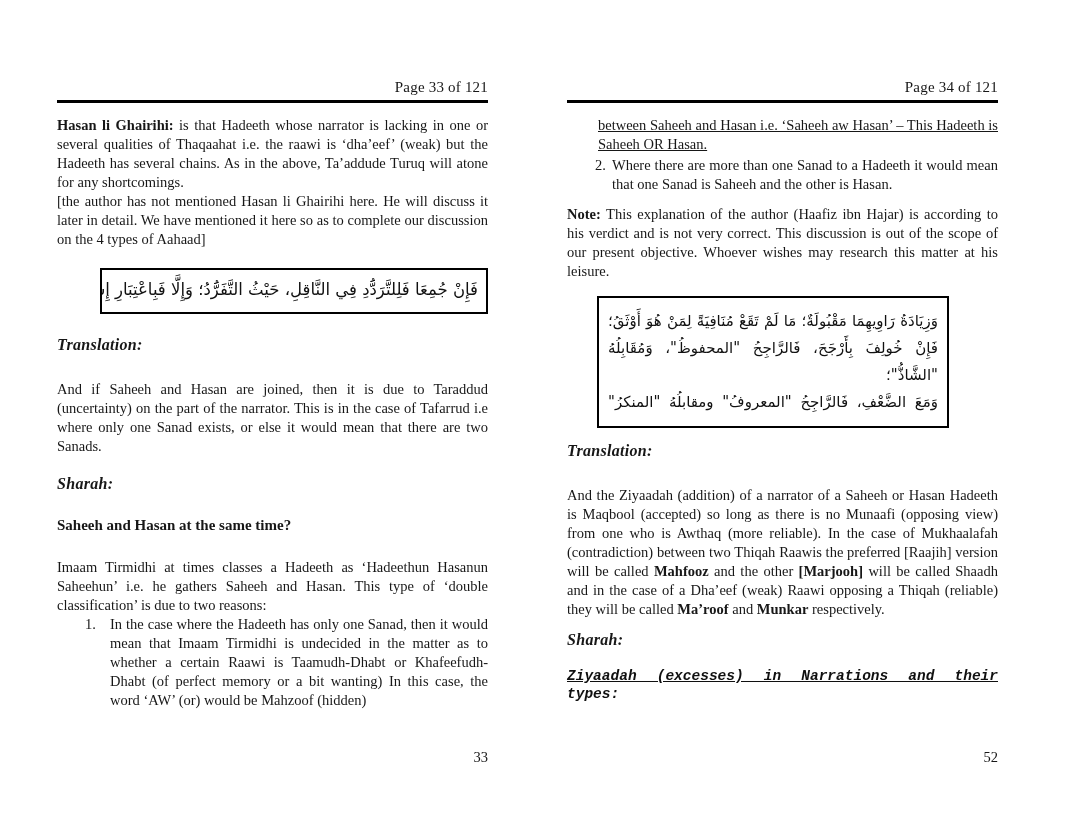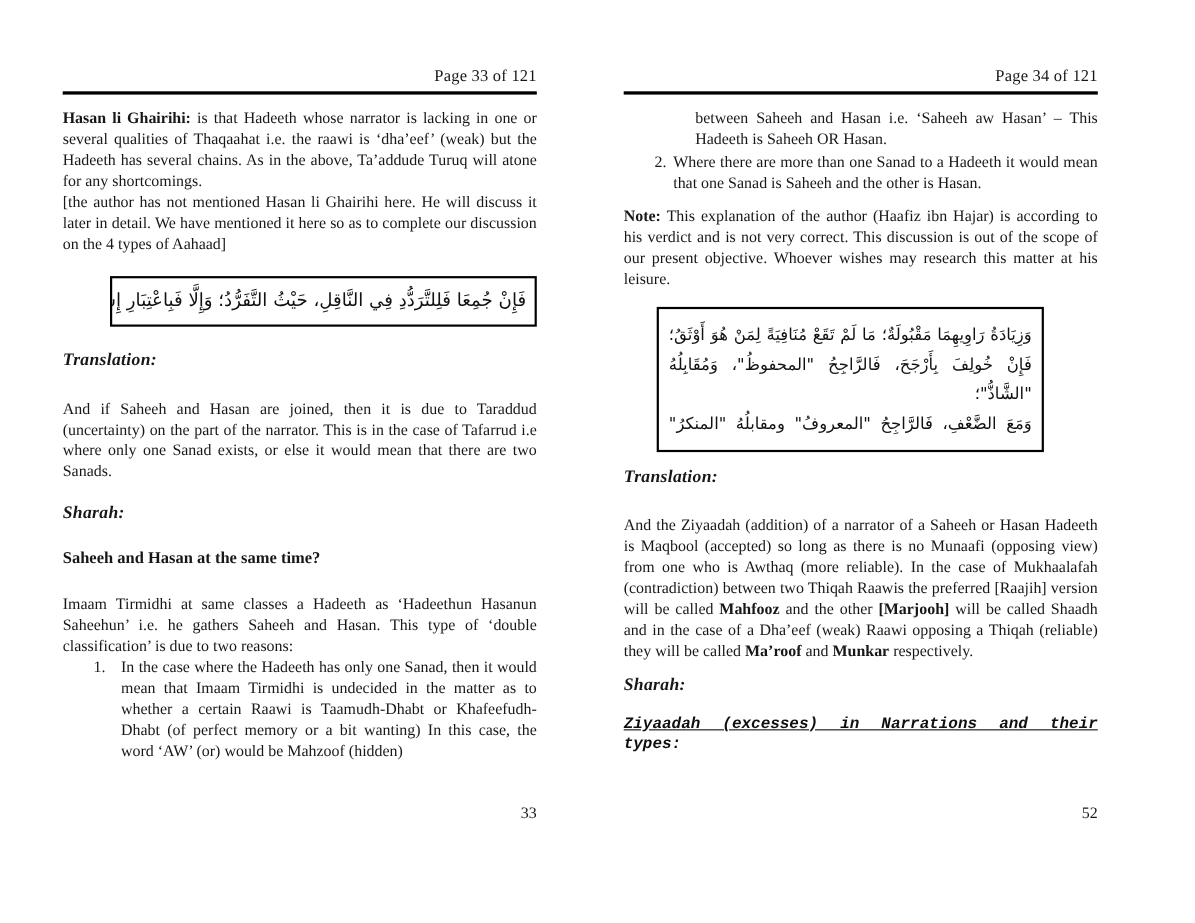--- a/index.html
+++ b/index.html
@@ -6,21 +6,21 @@
   html, body { width: 1086px; height: 839px; }
   body {
     background: #ffffff;
     color: #171717;
     font-family: "Liberation Serif", serif;
     position: relative;
     overflow: hidden;
   }
   .page {
     position: absolute;
-    top: 0;
+    top: 17px;
     width: 431px;
     height: 797px;
   }
   .page-left  { left: 57px; }
   .page-right { left: 567px; }
 
   .page-header {
     margin-top: 62px;
     text-align: right;
     font-size: 15px;
@@ -77,21 +77,21 @@
 
   .list-row { display: flex; }
   .list-num {
     flex: none;
     width: 53px;
     padding-left: 28px;
   }
   .list-num-r { width: 45px; }
   .list-body { flex: 1; text-align: justify; }
 
-  .cont-indent { margin-left: 65px; }
+  .cont-indent { margin-left: 31px; text-decoration: underline; }
 
   .mono-heading {
     font-family: "Liberation Mono", monospace;
     font-weight: bold;
     font-style: italic;
     font-size: 14.5px;
     line-height: 17.5px;
     color: #101010;
   }
   .mono-line-justify { text-align: justify; text-align-last: justify; text-decoration: underline; }
@@ -132,21 +132,21 @@
   </div>
 
   <div class="heading-bi mt-22">Translation:</div>
 
   <div class="body-text mt-26">And if Saheeh and Hasan are joined, then it is due to Taraddud (uncertainty) on the part of the narrator. This is in the case of Tafarrud i.e where only one Sanad exists, or else it would mean that there are two Sanads.</div>
 
   <div class="heading-bi mt-19">Sharah:</div>
 
   <div class="subheading-b mt-24">Saheeh and Hasan at the same time?</div>
 
-  <div class="body-text mt-24">Imaam Tirmidhi at same classes a Hadeeth as ‘Hadeethun Hasanun Saheehun’ i.e. he gathers Saheeh and Hasan. This type of ‘double classification’ is due to two reasons:</div>
+  <div class="body-text mt-24">Imaam Tirmidhi at times classes a Hadeeth as ‘Hadeethun Hasanun Saheehun’ i.e. he gathers Saheeh and Hasan. This type of ‘double classification’ is due to two reasons:</div>
 
   <div class="body-text list-row mt-16">
     <div class="list-num">1.</div>
     <div class="list-body">In the case where the Hadeeth has only one Sanad, then it would mean that Imaam Tirmidhi is undecided in the matter as to whether a certain Raawi is Taamudh-Dhabt or Khafeefudh-Dhabt (of perfect memory or a bit wanting) In this case, the word ‘AW’ (or) would be Mahzoof (hidden)</div>
   </div>
 
   <div class="footer-num">33</div>
 </div>
 
 <div class="page page-right">

